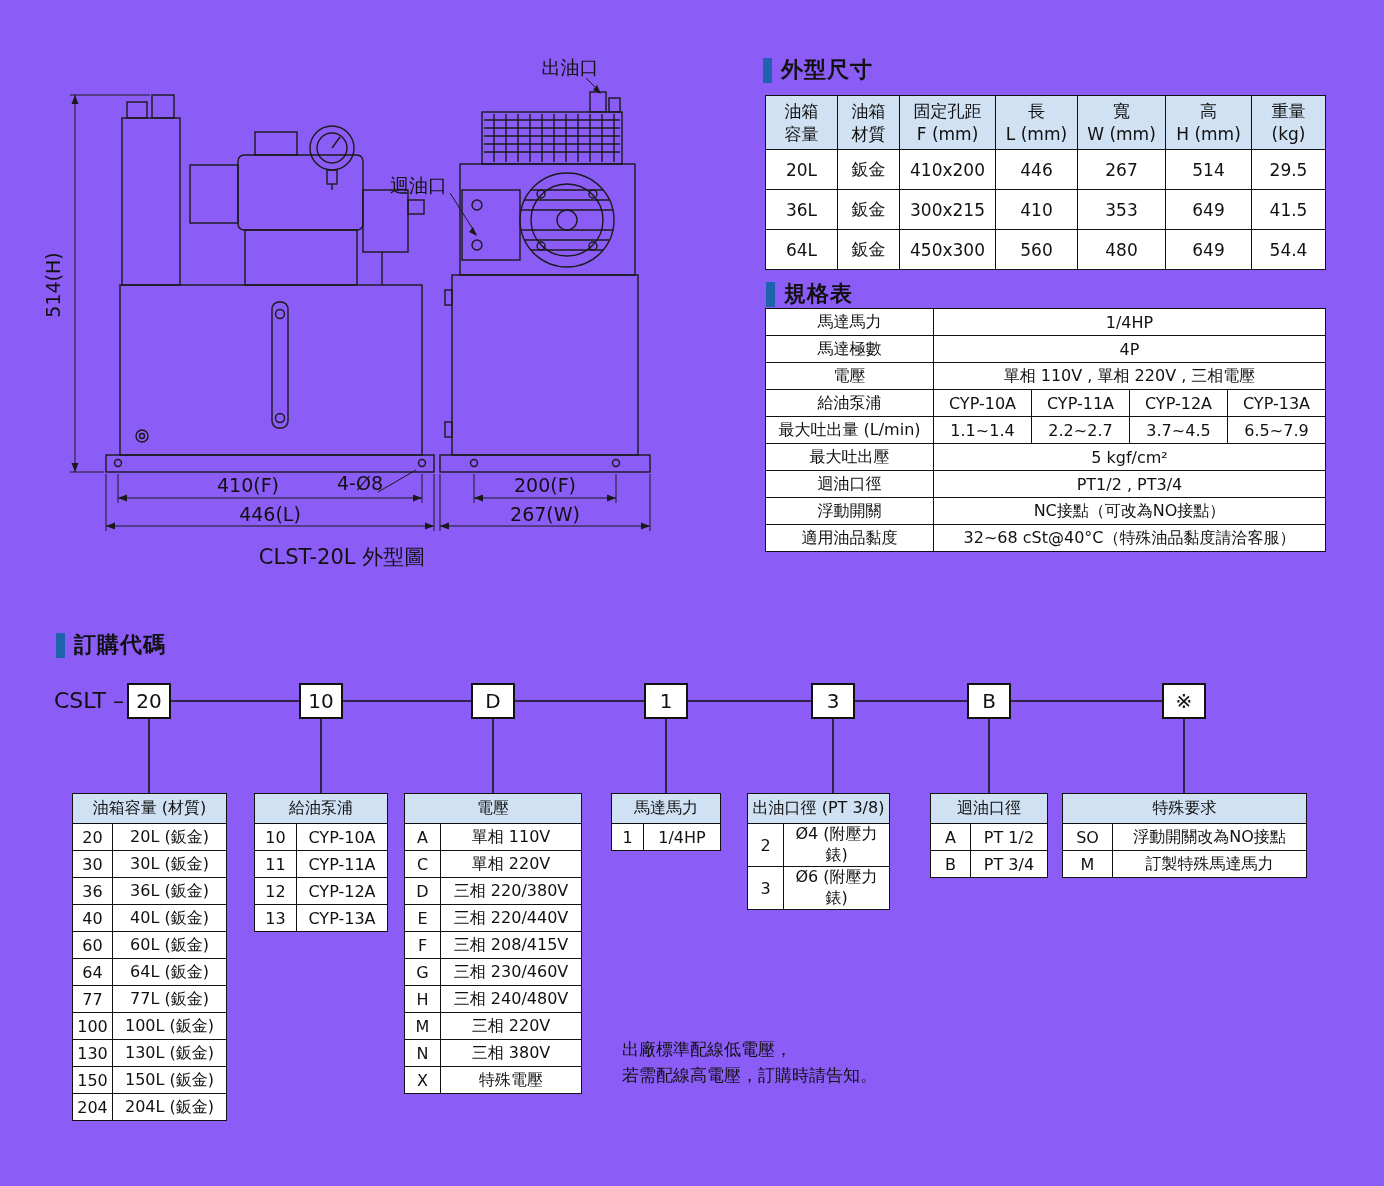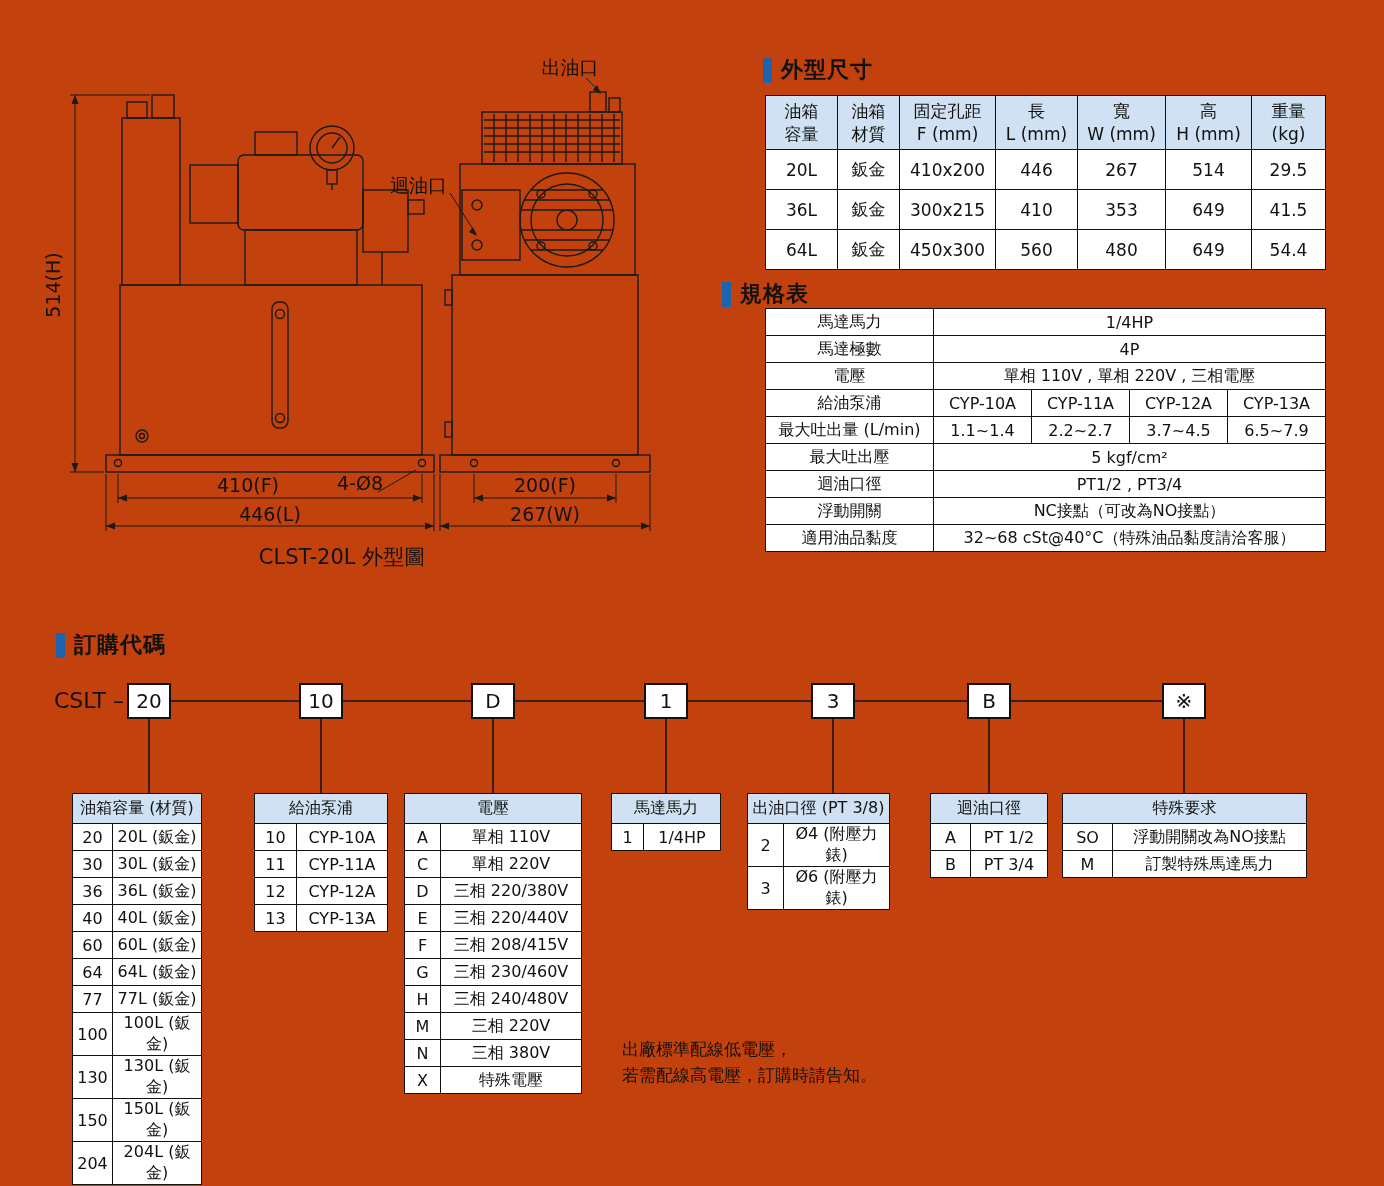--- a/index.html
+++ b/index.html
@@ -1,18 +1,18 @@
 <!DOCTYPE html>
 <html><head>
 <meta charset="utf-8">
 <style>
   * { box-sizing: border-box; margin: 0; padding: 0; }
   html,body { width: 1384px; height: 1186px; background: #fff; }
   body { font-family: "DejaVu Sans", "Liberation Sans", sans-serif; color: #111; position: relative; }
-  .page { position: absolute; left:0; top:0; width:1384px; height:1186px; background:#c2410c; overflow:hidden; }
+  .page { position: absolute; left:0; top:0; width:1384px; height:1186px; background:#8b5cf6; overflow:hidden; }
 
   .sec-head { position:absolute; display:flex; align-items:center; gap:9px; z-index:2; }
   .bullet { width:9px; height:25px; background:#1e63ad; }
   .sec-title { font-size:22px; font-weight:bold; letter-spacing:1px; }
 
   table { border-collapse:collapse; background:#fff; }
   td, th { padding:0 3px; }
 
   .dim-table { position:absolute; left:765px; top:95px; width:560px; table-layout:fixed; z-index:2; }
   .dim-table th, .dim-table td { border:1.5px solid #111; text-align:center; font-size:17px;margin-left:48px; }
@@ -205,21 +205,21 @@
           <td>450x300</td>
           <td>560</td>
           <td>480</td>
           <td>649</td>
           <td>54.4</td>
         </tr>
 
     </tbody>
   </table>
 
-  <div class="sec-head" style="left:722px; top:279px;">
+  <div class="sec-head" style="left:766px; top:279px;">
     <span class="bullet"></span>
     <span class="sec-title">規格表</span>
   </div>
   <table class="spec-table">
     <colgroup>
         <col style="width:168px">
         <col style="width:98px">
         <col style="width:98px">
         <col style="width:98px">
         <col style="width:98px">
@@ -290,21 +290,21 @@
 
   <span class="order-prefix">CSLT –</span>
   <div class="order-box" style="left:127px;">20</div>
   <div class="order-box" style="left:299px;">10</div>
   <div class="order-box" style="left:471px;">D</div>
   <div class="order-box" style="left:644px;">1</div>
   <div class="order-box" style="left:811px;">3</div>
   <div class="order-box" style="left:967px;">B</div>
   <div class="order-box" style="left:1162px;">※</div>
 
-  <table class="code-table" style="left:72px; top:793px; width:130px;">
+  <table class="code-table" style="left:72px; top:793px; width:155px;">
     <colgroup>
         <col style="width:40px">
         <col>
       </colgroup>
     <thead>
         <tr>
           <th colspan="2">油箱容量 (材質)</th>
         </tr>
       </thead>
     <tbody>

